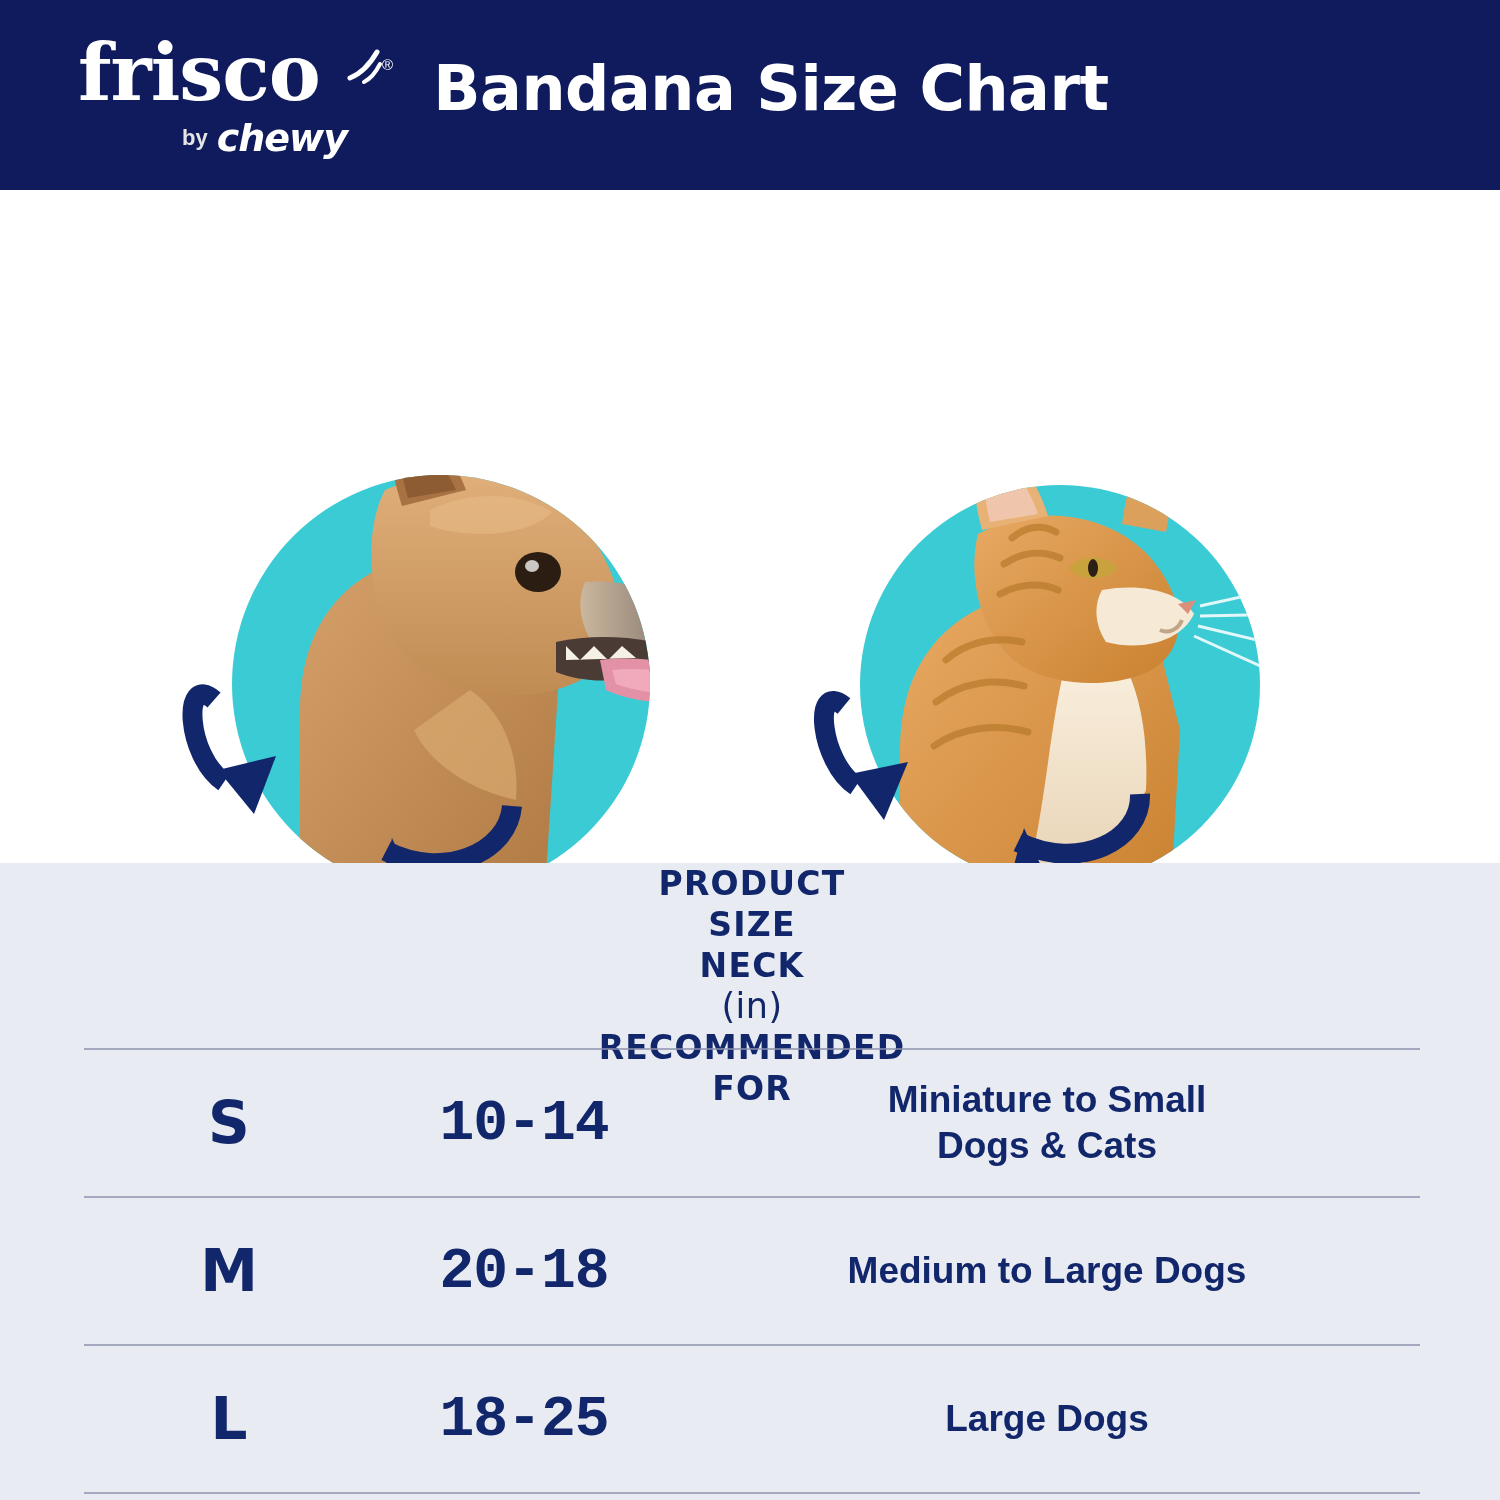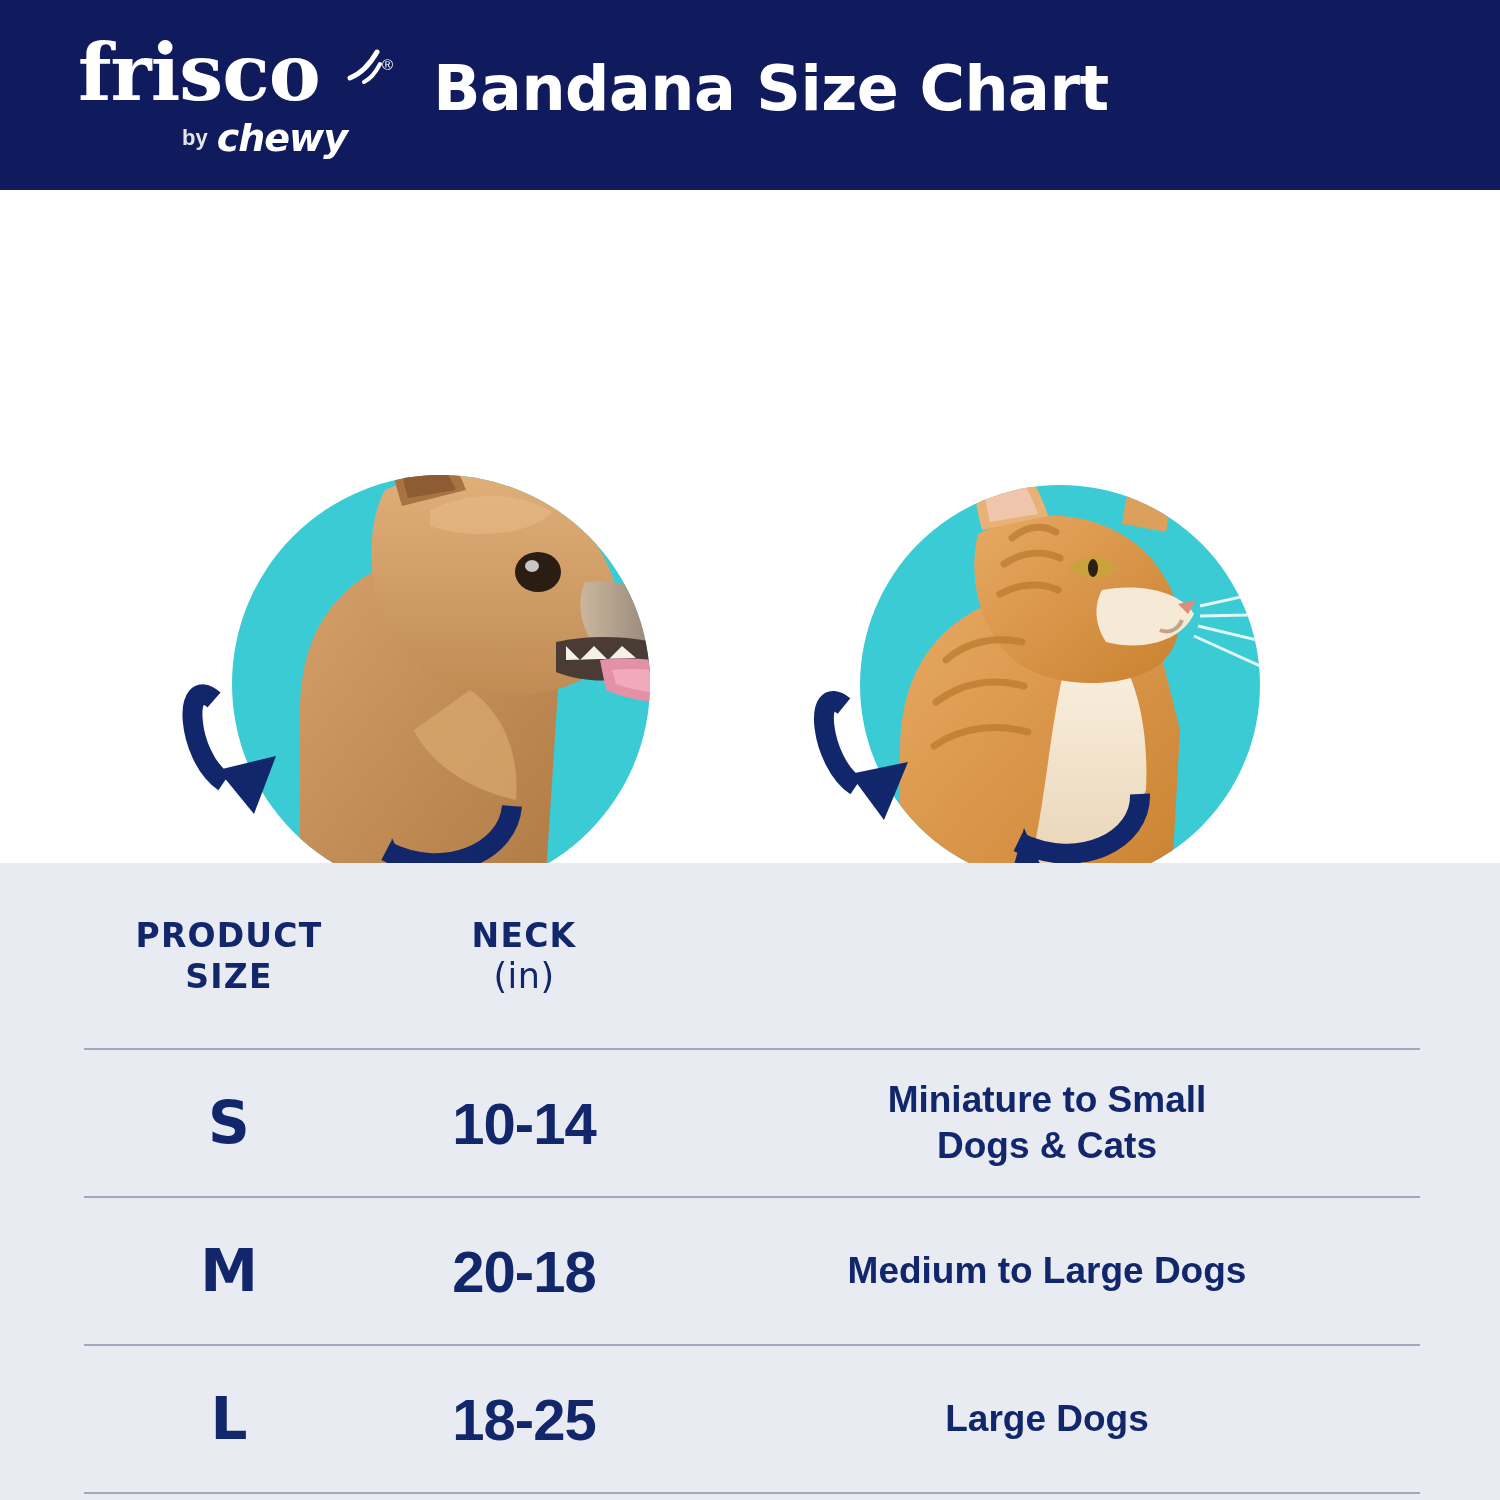--- a/index.html
+++ b/index.html
@@ -167,21 +167,21 @@
   .tcell {
     text-align: center;
     color: #12276B;
   }
 
   .col-size { width: 290px; }
   .col-neck { width: 300px; }
   .col-rec  { width: 746px; }
 
   
-  .thead { height: 185px; }
+  .thead { height: 185px; flex-direction: column; }
 
   .thead .tcell {
     font-family: "DejaVu Sans", sans-serif;
     font-weight: bold;
     font-size: 33px;
     letter-spacing: 1.2px;
     line-height: 41px;
   }
 
   .thead .sub {
@@ -200,21 +200,21 @@
 
   .tbody-row { height: 146px; }
 
   .cell-size {
     font-family: "DejaVu Sans", sans-serif;
     font-weight: bold;
     font-size: 58px;
   }
 
   .cell-neck {
-    font-family: Liberation Sans, sans-serif;
+    font-family: Liberation Mono, monospace;
     font-weight: bold;
     font-size: 58px;
     letter-spacing: -1px;
   }
 
   .cell-rec {
     font-family: "Liberation Sans", sans-serif;
     font-weight: bold;
     font-size: 37px;
     line-height: 46px;
@@ -392,20 +392,24 @@
 
       <div class="trow thead">
         <div class="tcell col-size">
           <span>PRODUCT</span><br>
           <span>SIZE</span>
         </div>
         <div class="tcell col-neck">
           <span>NECK</span>
           <span class="sub">(in)</span>
         </div>
+        <div class="tcell col-rec">
+          <span>RECOMMENDED</span><br>
+          <span>FOR</span>
+        </div>
       </div>
 
       <div class="divider"></div>
 
       <div class="trow tbody-row">
         <div class="tcell col-size cell-size">S</div>
         <div class="tcell col-neck cell-neck">10-14</div>
         <div class="tcell col-rec cell-rec">
           <span>Miniature to Small</span><br>
           <span>Dogs &amp; Cats</span>

